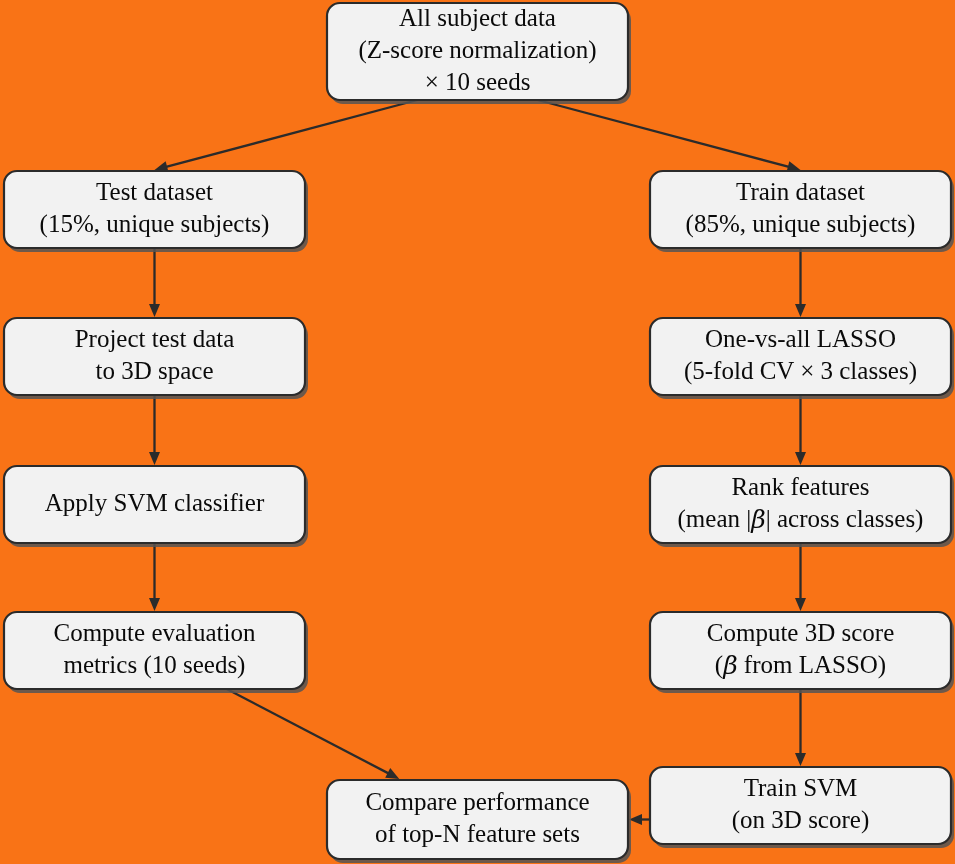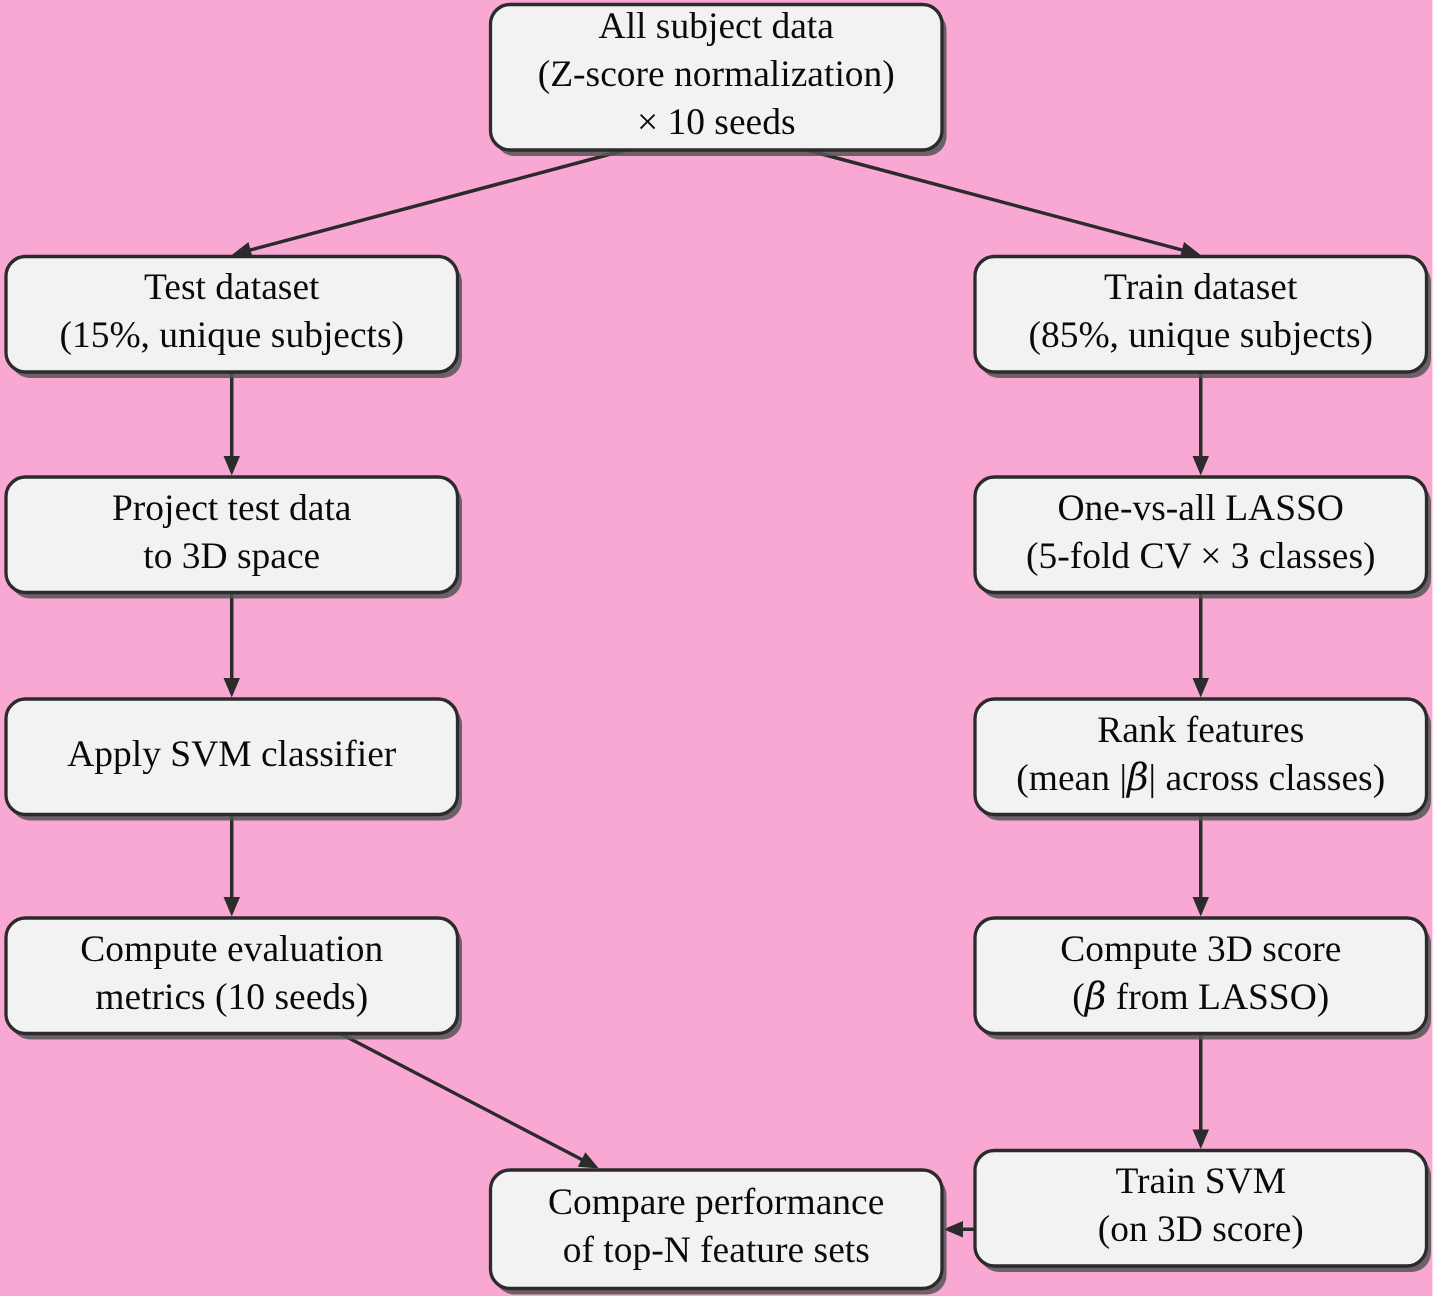--- a/index.html
+++ b/index.html
@@ -10,21 +10,21 @@
   body {
     width: 955px;
     height: 864px;
     font-family: "Liberation Serif", "DejaVu Serif", serif;
     overflow: hidden;
   }
   #diagram-root {
     position: relative;
     width: 955px;
     height: 864px;
-    background: #f9a8d4;
+    background: #f97316;
   }
   svg.flowchart {
     display: block;
     width: 955px;
     height: 864px;
   }
   .node-shape {
     fill: #f2f2f2;
     stroke: #2b2b2b;
     stroke-width: 2.2;

